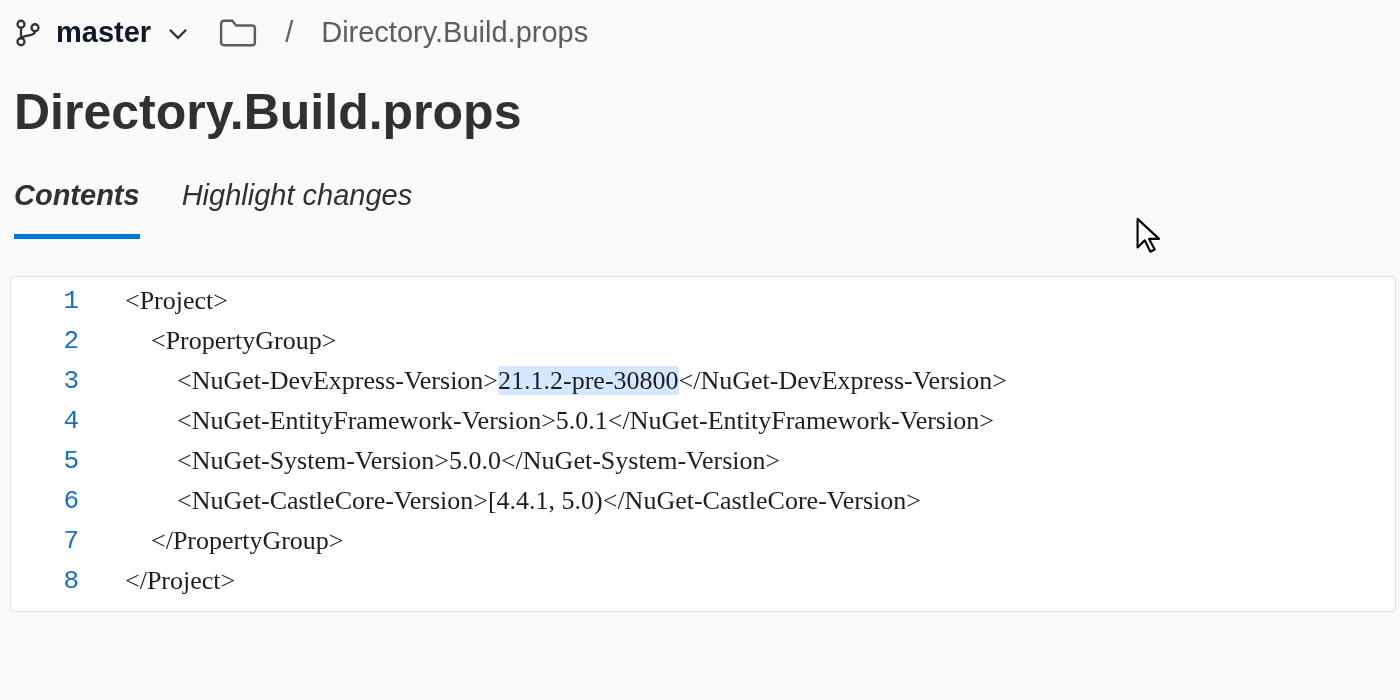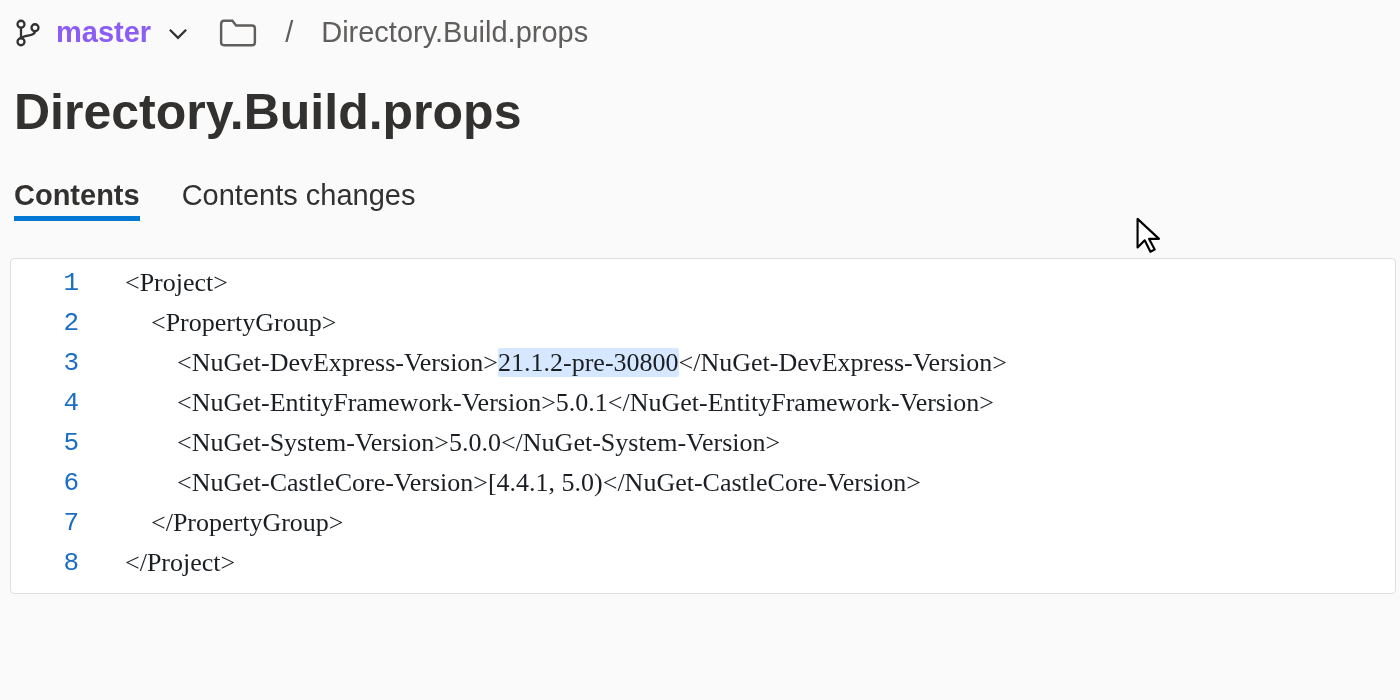--- a/index.html
+++ b/index.html
@@ -20,21 +20,21 @@
       align-items: center;
       gap: 28px;
       padding: 16px 14px 0 14px;
       font-size: 29px;
       color: #605e5c;
     }
     .branch-selector {
       display: flex;
       align-items: center;
       gap: 14px;
-      color: #8b5cf6;
+      color: #0f172a;
       cursor: pointer;
     }
     .branch-selector .branch-name {
       font-weight: 600;
     }
     .branch-icon svg { display: block; }
     .chevron-icon svg { display: block; }
     .breadcrumb {
       display: flex;
       align-items: center;
@@ -51,23 +51,24 @@
       color: #323130;
     }
     .tabs {
       display: flex;
       gap: 42px;
       padding: 38px 14px 0 14px;
       border-bottom: 1px solid transparent;
       font-size: 29px;
     }
     .tab {
-      padding-bottom: 4px;
+      padding-bottom: 22px;
       cursor: pointer;
       color: #323130;
+      font-style: italic;
     }
     .tab.active {
       font-weight: 600;
       border-bottom: 5px solid #0078d4;
     }
     .code-panel {
       margin: 36px 4px 0 10px;
       background: #ffffff;
       border: 1px solid #e1dfdd;
       border-radius: 4px;
@@ -155,21 +156,21 @@
     </span>
     <span class="breadcrumb-sep">/</span>
     <span class="breadcrumb-item">Directory.Build.props</span>
   </div>
 </div>
 
 <h1 class="page-title">Directory.Build.props</h1>
 
 <div class="tabs">
   <div class="tab active">Contents</div>
-  <div class="tab">Contents changes</div>
+  <div class="tab">Highlight changes</div>
 </div>
 
 <div class="code-panel">
   <div class="code-line">
     <span class="line-number">1</span>
     <span class="gutter"><span class="vline"></span></span>
     <span class="code-content">&lt;Project&gt;</span>
   </div>
   <div class="code-line">
     <span class="line-number">2</span>

